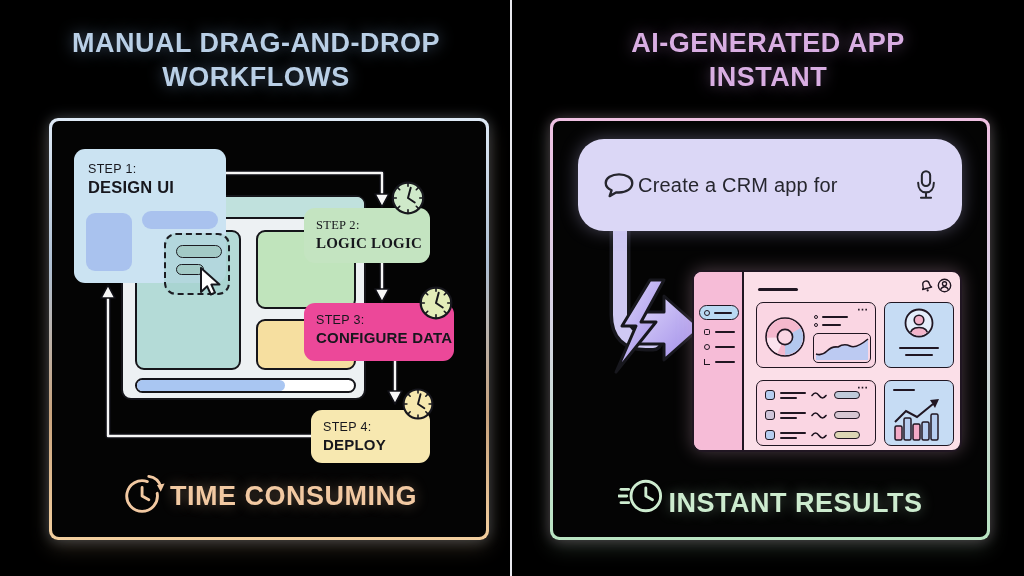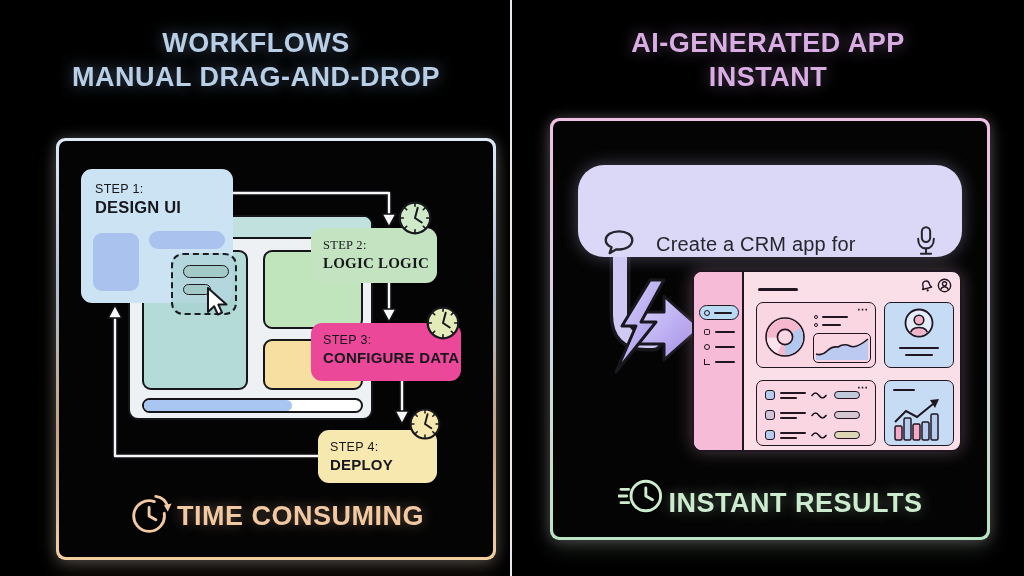--- a/index.html
+++ b/index.html
@@ -10,23 +10,23 @@
     position: relative;
     overflow: hidden;
   }
   .col-title { position: absolute; top: 26px; width: 512px; text-align: center;
     font-weight: 700; font-size: 27px; line-height: 34px; letter-spacing: .5px; }
   #title-left  { left: 0;     color: #b9cfe6; text-shadow: 0 0 16px rgba(150,190,240,.45); }
   #title-right { left: 512px; color: #d9aee3; text-shadow: 0 0 16px rgba(210,160,230,.45); }
   .divider { position: absolute; left: 510px; top: 0; width: 2px; height: 576px; background: #e8e8ee; }
 
   .panel { position: absolute; top: 118px; width: 440px; height: 422px; border-radius: 9px; padding: 3px; }
-  #panel-left  { left: 56px;
+  #panel-left  { left: 49px;
     background: linear-gradient(180deg,#dfeaf6 0%,#aebfd2 35%,#c8a37e 70%,#f3cf9f 100%);
-    box-shadow: 0 0 14px rgba(190,210,235,.28), 0 8px 20px rgba(240,200,150,.18); margin-top: 20px; }
+    box-shadow: 0 0 14px rgba(190,210,235,.28), 0 8px 20px rgba(240,200,150,.18); }
   #panel-right { left: 550px;
     background: linear-gradient(180deg,#efc0e2 0%,#d7d3e4 45%,#b9e4c2 100%);
     box-shadow: 0 0 14px rgba(235,185,220,.28), 0 8px 20px rgba(180,230,190,.18); }
   .panel-inner { position: relative; width: 100%; height: 100%; background: #040404;
     border-radius: 7px; overflow: hidden; }
 
   
   .window { position: absolute; left: 69px; top: 74px; width: 245px; height: 205px;
     background: #edf1f3; border: 2px solid #15151a; border-radius: 10px; z-index: 2; }
   .win-header { position: absolute; left: 0; top: 0; right: 0; height: 22px; background: #c0e1dd;
@@ -65,23 +65,23 @@
   #clock3 { left: 366px; top: 164px; --cfill: #e3ecb8; }
   #clock4 { left: 349px; top: 266px; --cfill: #f6e8ae; }
 
   .badge-row { position: absolute; left: 0; right: 0; top: 352px; display: flex;
     justify-content: center; align-items: center; gap: 3px; z-index: 4; }
   .badge-text { font-size: 27px; font-weight: 700; letter-spacing: .5px; white-space: nowrap; }
   #badge-left  .badge-text { color: #f2c9a2; text-shadow: 0 0 14px rgba(242,201,162,.4); }
   #badge-right .badge-text { color: #cdeccf; text-shadow: 0 0 14px rgba(190,235,200,.4); margin-top: 15px; }
 
   
-  .bubble { position: absolute; left: 25px; top: 44px; width: 384px; height: 92px;
-    background: #dbd7f6; border-radius: 26px; display: flex; align-items: flex-end;
-    padding: 0 24px; gap: 20px; z-index: 3; box-shadow: 0 0 18px rgba(200,195,245,.35); }
+  .bubble { position: absolute; left: 25px; top: 18px; width: 384px; height: 92px;
+    background: #dbd7f6; border-radius: 26px; display: flex; align-items: center;
+    padding: 0 24px; gap: 2px; z-index: 3; box-shadow: 0 0 18px rgba(200,195,245,.35); }
   .prompt-text { font-size: 20px; line-height: 26px; color: #26262e; letter-spacing: .2px; }
   .mic { margin-left: auto; flex: 0 0 auto; }
   .pipe-svg { position: absolute; left: 0; top: 0; z-index: 1; }
   .bolt-svg { position: absolute; left: 55px; top: 155px; z-index: 2; }
 
   
   .app { position: absolute; left: 139px; top: 149px; width: 270px; height: 182px;
     background: #fbdfe8; border: 2.5px solid #201622; border-radius: 10px; z-index: 4;
     box-shadow: 0 0 18px rgba(240,190,215,.3); overflow: hidden; }
   .app-sidebar { position: absolute; left: 0; top: 0; width: 50px; height: 100%;
@@ -137,22 +137,22 @@
       <line x1="4" y1="20" x2="7" y2="20"></line>
         <line x1="8.7" y1="8.7" x2="10.8" y2="10.8"></line>
       <line x1="20" y1="4" x2="20" y2="7"></line>
         <line x1="31.3" y1="8.7" x2="29.2" y2="10.8"></line>
     </g>
     <path d="M20 20 L23 8.5 M20 20 L27.5 25" fill="none" stroke="#17171d" stroke-width="2.2" stroke-linecap="round"></path>
   </symbol>
 </svg>
 
 <div class="col-title" id="title-left">
+  <div>MANUAL DRAG-AND-DROP</div>
   <div>WORKFLOWS</div>
-  <div>MANUAL DRAG-AND-DROP</div>
 </div>
 <div class="col-title" id="title-right">
   <div>AI-GENERATED APP</div>
   <div>INSTANT</div>
 </div>
 <div class="divider"></div>
 
 <div class="panel" id="panel-left">
   <div class="panel-inner">
 

